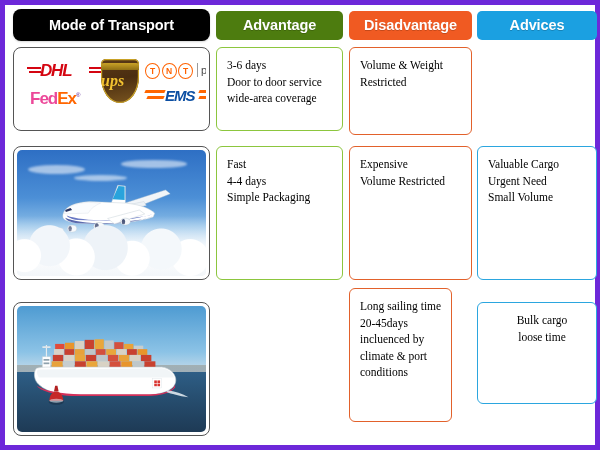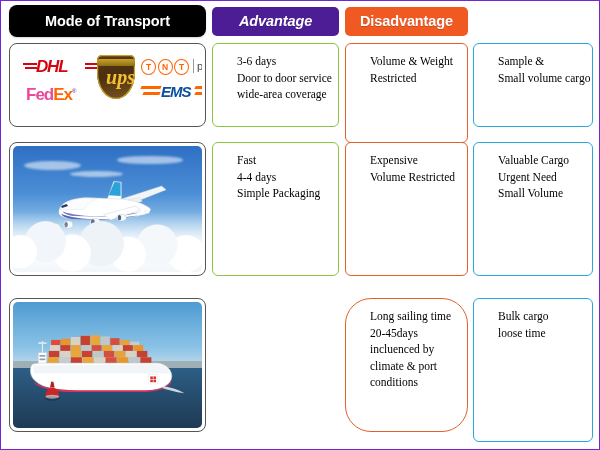--- a/index.html
+++ b/index.html
@@ -13,21 +13,21 @@
     font-family: "Liberation Sans", sans-serif;
     overflow: hidden;
   }
 
   #page {
     position: relative;
     width: 600px;
     height: 450px;
     background: #ffffff;
     box-sizing: border-box;
-    border: 1px solid #6d28d9;
+    border: 5px solid #6d28d9;
   }
 
   
   .cell {
     position: absolute;
     box-sizing: border-box;
     background: #ffffff;
     border-radius: 6px;
   }
 
@@ -40,30 +40,30 @@
     font-weight: bold;
     font-size: 14.5px;
     letter-spacing: -0.1px;
     display: flex;
     align-items: center;
     justify-content: center;
     text-shadow: 0 1px 0 rgba(0,0,0,.18);
     line-height: 1;
   }
   .hdr-mode   { background: #000000; border-radius: 8px; }
-  .hdr-adv    { background: #4c1d95; font-style: italic; }
+  .hdr-adv    { background: #4d7c0f; }
   .hdr-dis    { background: #F05A22; }
   .hdr-advc   { background: #1BA0E1; }
 
   .txt {
     font-family: "Liberation Serif", serif;
     font-size: 11.5px;
     line-height: 16.5px;
     color: #000000;
-    padding: 9px 0 0 24px;
+    padding: 9px 0 0 10px;
     white-space: pre-line;
   }
   .b-green  { border: 1.4px solid #8CC63E; }
   .b-orange { border: 1.4px solid #E2612B; }
   .b-blue   { border: 1.4px solid #2BA6DF; }
 
   
   .media {
     position: absolute;
     box-sizing: border-box;
@@ -141,25 +141,25 @@
     position: relative;
     box-shadow: inset 0 0 0 1.2px #C9A227;
   }
   .ups-belt {
     position: absolute; left: 0; right: 0; top: 4px; height: 7px;
     background: linear-gradient(#C9A227, #8F6F15);
     border-radius: 3px 3px 0 0;
   }
   .ups-word {
     position: absolute; left: 0; right: 0; top: 14px;
-    text-align: right;
+    text-align: left;
     font-family: "Liberation Serif", serif;
     font-weight: bold;
     font-style: italic;
-    font-size: 20px;
+    font-size: 16px;
     color: #F2C230;
     line-height: 16px;
   }
 
   
   .tnt {
     left: 128px; top: 12px; width: 48px; height: 16px;
     display: flex; gap: 1.5px; align-items: center;
   }
   .tnt .oval {
@@ -256,20 +256,23 @@
   </div>
 
   <div class="hdr hdr-adv" style="left:211px; top:6px; width:127px; height:29px;">
     <span>Advantage</span>
   </div>
 
   <div class="hdr hdr-dis" style="left:344px; top:6px; width:123px; height:29px;">
     <span>Disadvantage</span>
   </div>
 
+  <div class="hdr hdr-advc" style="left:472px; top:6px; width:120px; height:29px;">
+    <span>Advices</span>
+  </div>
 
   <div class="media media-frame" style="left:8px; top:42px; width:197px; height:84px;">
     <div class="media-inner">
       <div class="logos">
 
         <div class="logo dhl">
           <span class="bar bar1"></span>
           <span class="bar bar2"></span>
           <span class="dhl-word">DHL</span>
           <span class="bar bar3"></span>
@@ -304,25 +307,23 @@
         </div>
 
       </div>
     </div>
   </div>
 
   <div class="cell b-green txt" style="left:211px; top:42px; width:127px; height:84px;">3-6 days
 Door to door service
 wide-area coverage</div>
 
-  <div class="cell b-orange txt" style="left:344px; top:42px; width:123px; height:100px;">Volume &amp; Weight
+  <div class="cell b-orange txt" style="left:344px; top:42px; width:123px; height:88px;">Volume &amp; Weight
 Restricted</div>
 
-  <div class="cell b-blue txt" style="left:472px; top:42px; width:120px; height:84px;">Sample &amp;
-Small volume cargo</div>
 
   <div class="media media-frame" style="left:8px; top:141px; width:197px; height:134px;">
     <div class="media-inner">
       <div class="sky"></div>
 
       <div class="wisp" style="left:6%;  top:12%; width:30%; height:7%;"></div>
       <div class="wisp" style="left:55%; top:8%;  width:35%; height:6%;"></div>
       <div class="wisp" style="left:30%; top:20%; width:28%; height:5%;"></div>
 
       <svg class="plane" viewBox="0 0 320 150" preserveAspectRatio="xMidYMid meet">
@@ -449,22 +450,22 @@
 
         <ellipse cx="54" cy="124" rx="13" ry="5" fill="#1E3A55"></ellipse>
         <path d="M42 122 C42 112 48 106 54 106 C60 106 66 112 66 122 Z" fill="#C62828"></path>
         <path d="M50 106 L52 96 L56 96 L58 106 Z" fill="#B22222"></path>
         <ellipse cx="54" cy="122" rx="12" ry="3.4" fill="#E8F0F5" opacity=".55"></ellipse>
       </svg>
     </div>
   </div>
 
 
-  <div class="cell b-orange txt" style="left:344px; top:297px; width:123px; height:134px;border-radius:26px;">Long sailing time
+  <div class="cell b-orange txt" style="left:344px; top:283px; width:103px; height:134px;">Long sailing time
 20-45days
 incluenced by
 climate &amp; port
 conditions</div>
 
-  <div class="cell b-blue txt" style="left:472px; top:297px; width:120px; height:144px;">Bulk cargo
+  <div class="cell b-blue txt" style="left:472px; top:297px; width:120px; height:102px;text-align:center;">Bulk cargo
 loose time</div>
 
 </div>
 
 </body></html>

